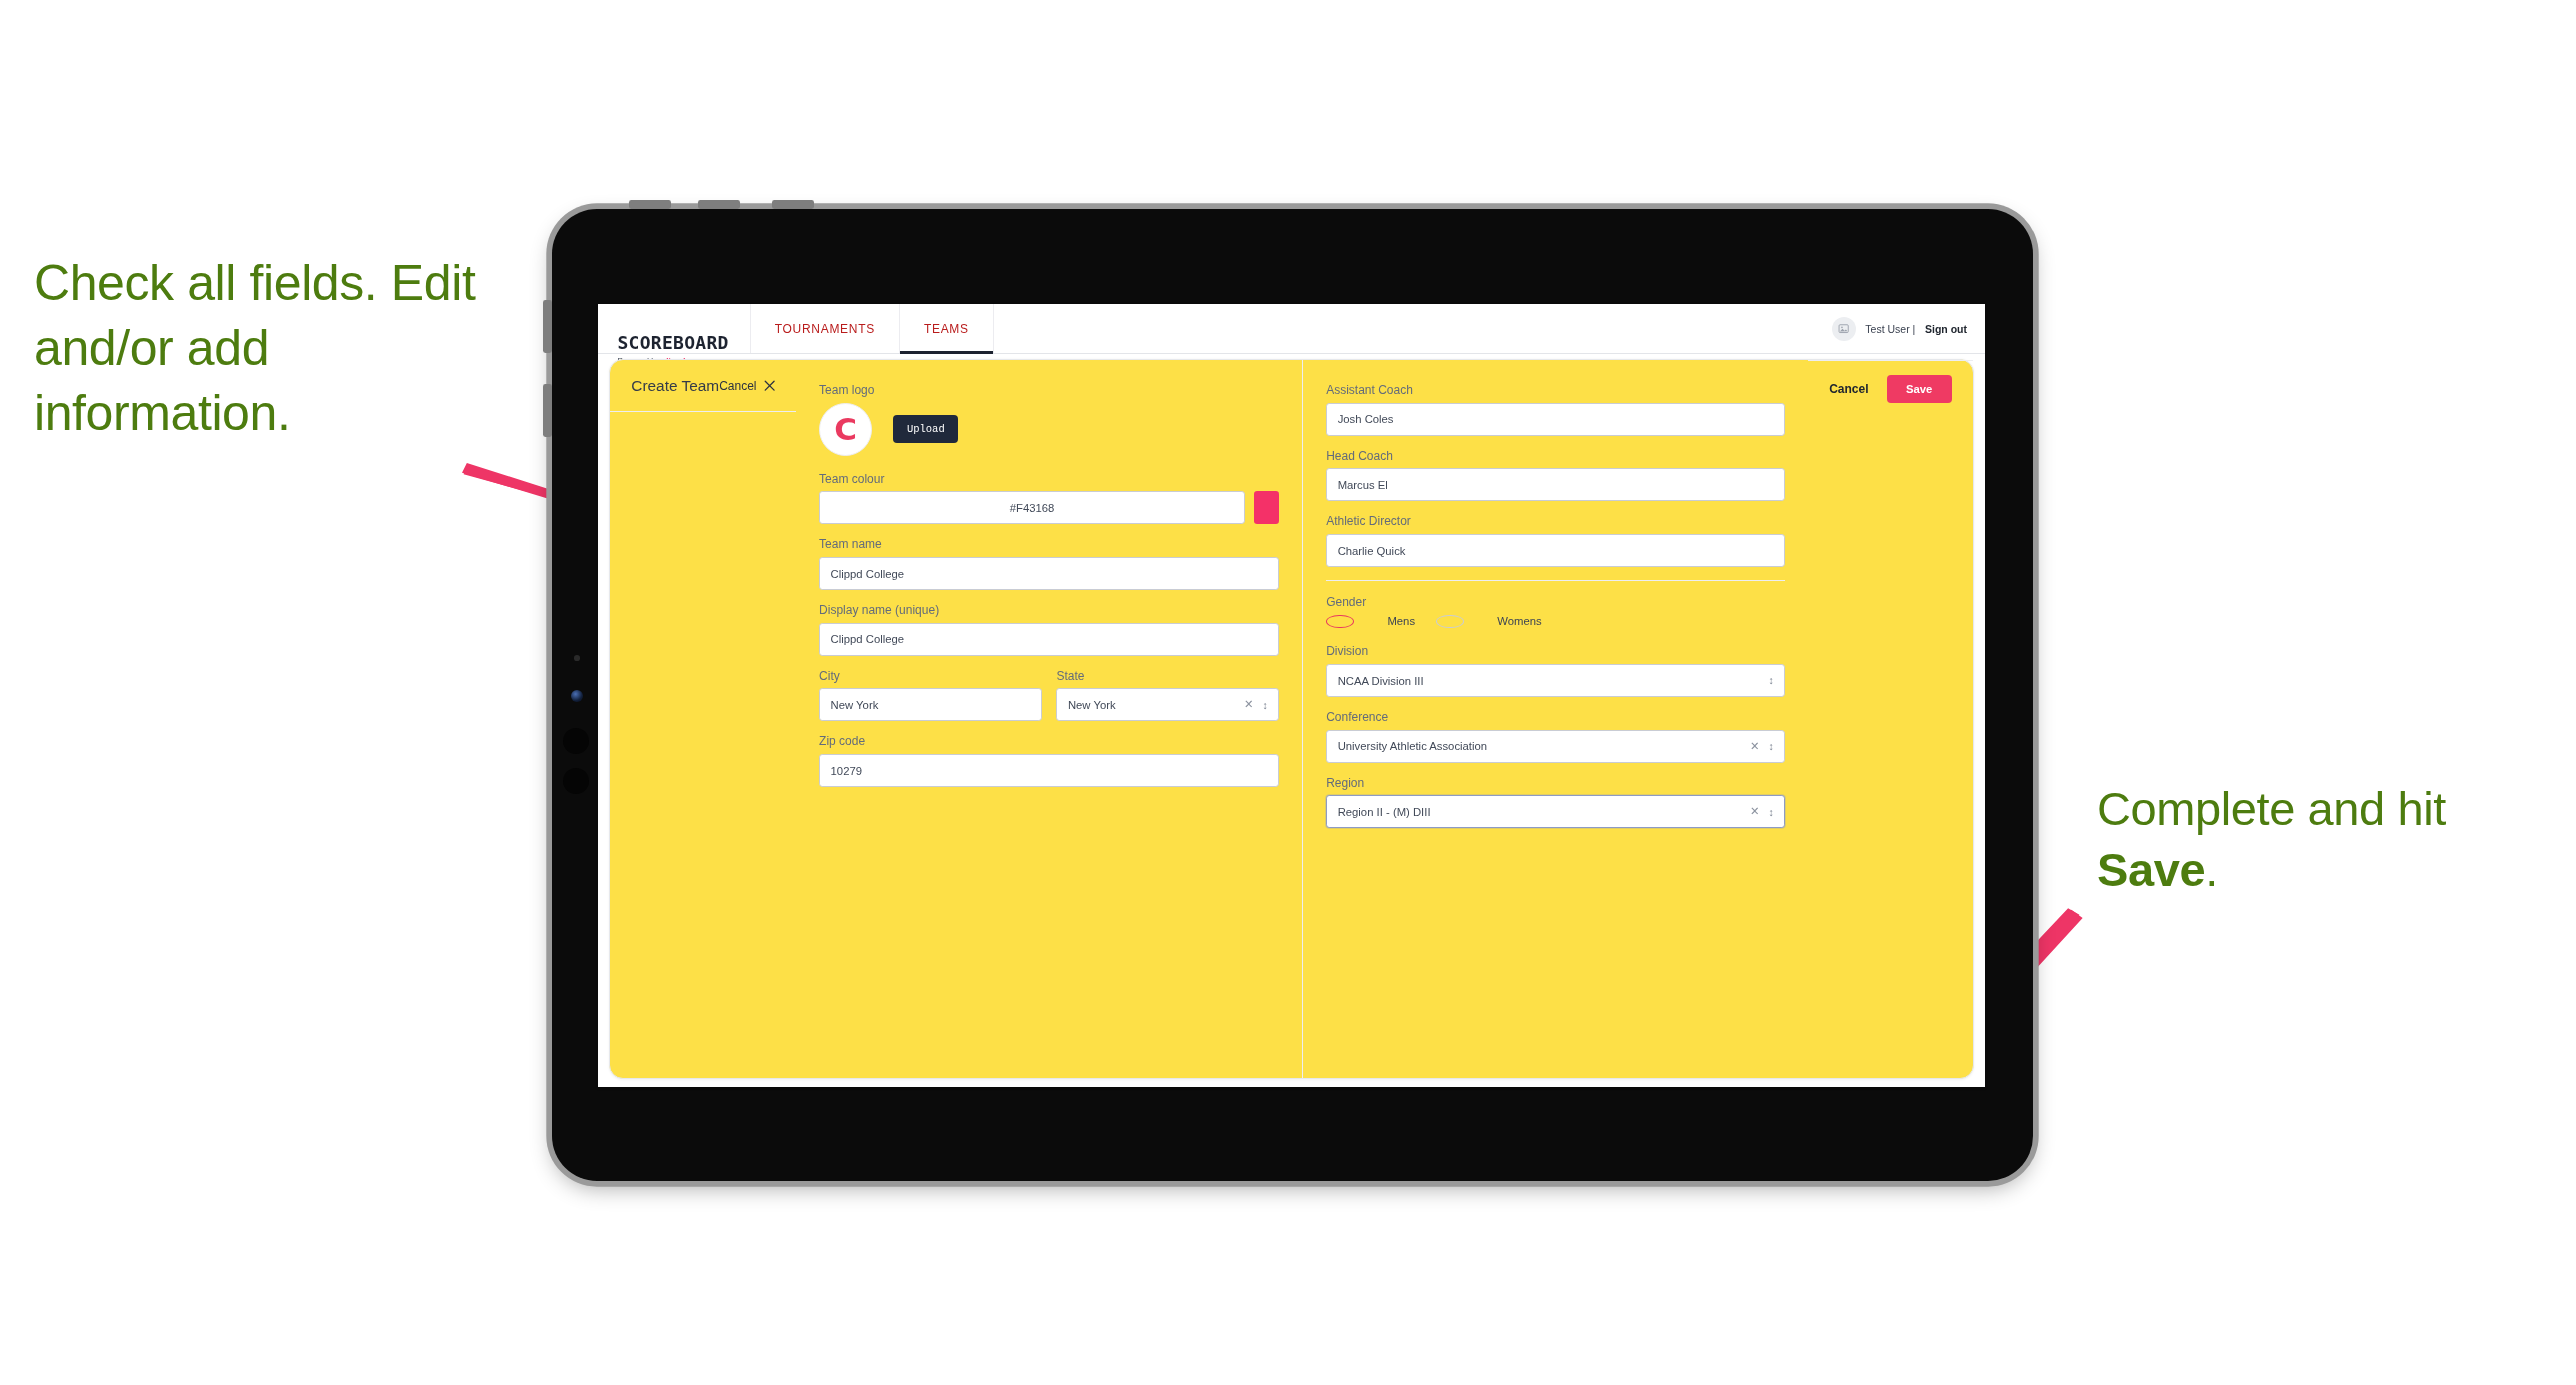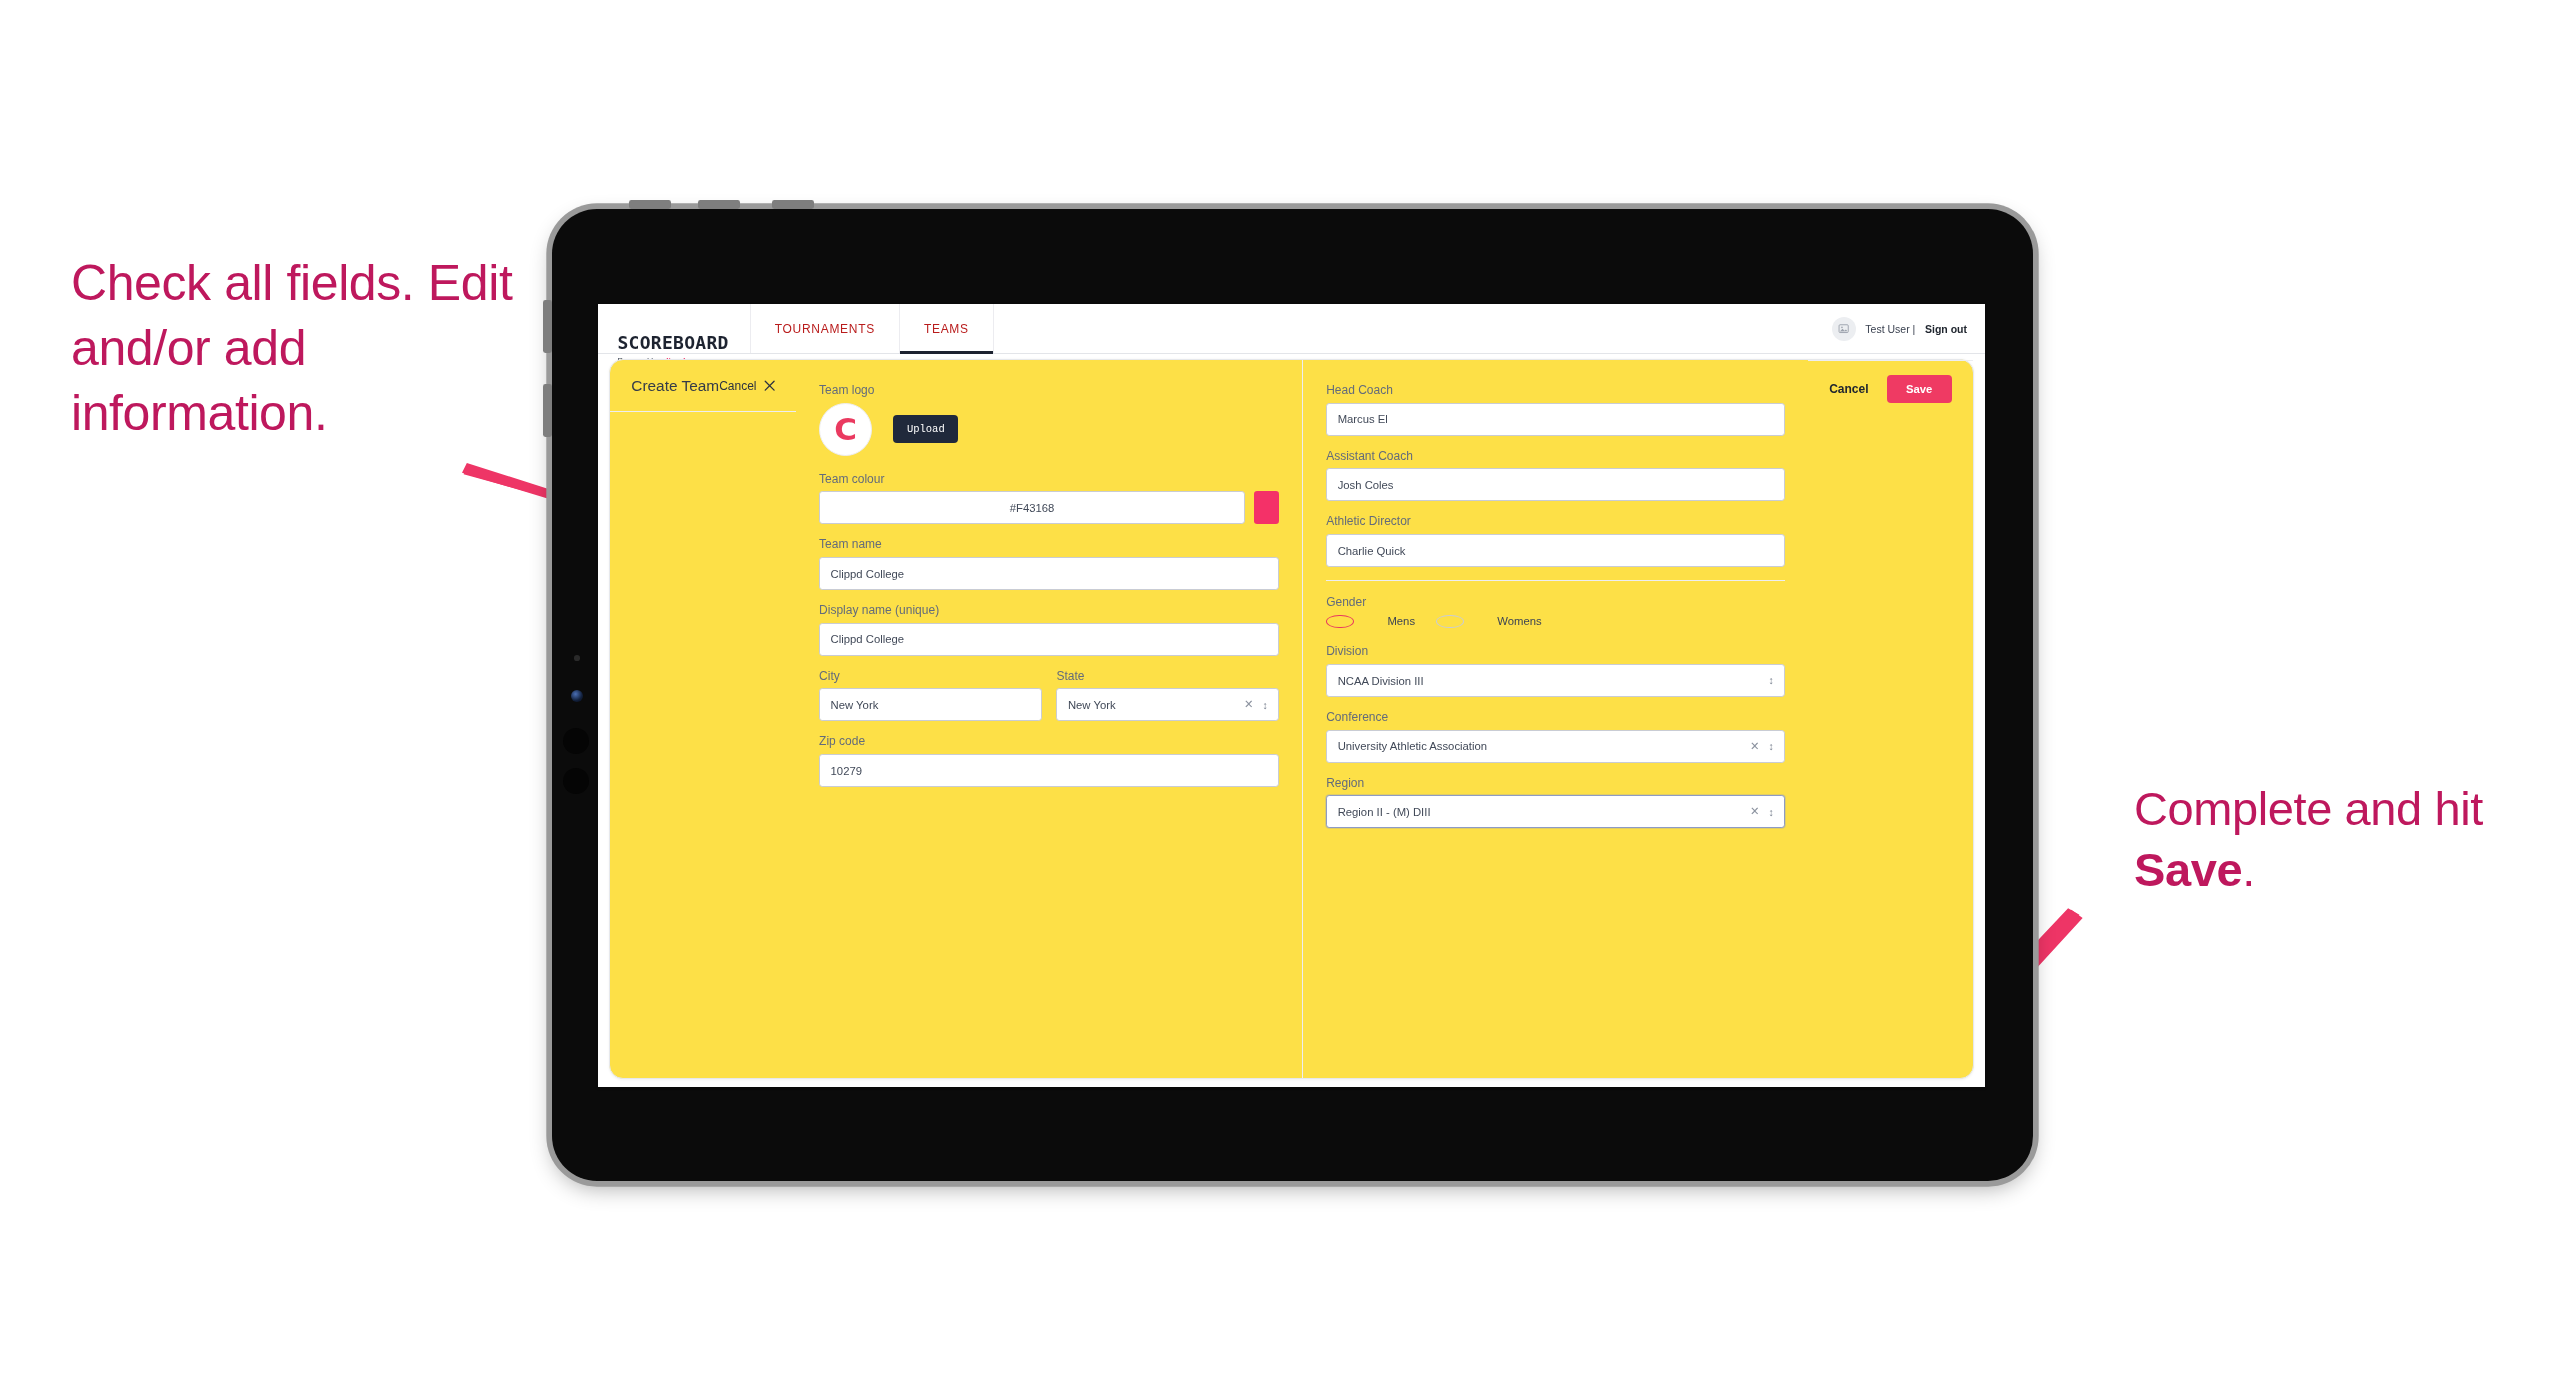--- a/index.html
+++ b/index.html
@@ -1,20 +1,20 @@
 <!DOCTYPE html>
 <html style="font-size:13px"><head>
 <meta charset="utf-8">
 <style>
   html,body{margin:0;padding:0;background:#ffffff;}
   body{width:2576px;height:1386px;position:relative;overflow:hidden;
        font-family:"Liberation Sans","DejaVu Sans",sans-serif;}
 
   
-  .annot{position:absolute;color:#be185d;line-height:1.30;letter-spacing:-0.4px;margin-left:37px;}
+  .annot{position:absolute;color:#4d7c0f;line-height:1.30;letter-spacing:-0.4px;}
   #annot-left{left:34px;top:251px;width:486px;font-size:50px;}
   #annot-right{left:2097px;top:778px;width:454px;font-size:47px;}
   .annot b{font-weight:700;}
 
   .arrow{position:absolute;pointer-events:none;}
 
   
   #tablet{position:absolute;left:552px;top:209px;width:1481px;height:972px;
           background:#0b0b0b;border-radius:45px;
           box-shadow:0 0 0 5.7px #9a9a9a, 0 8px 21px rgba(0,0,0,.30);}
@@ -245,30 +245,30 @@
             <div class="input">
               <span class="val">10279</span>
             </div>
           </div>
 
         </div>
 
         <div id="col-right">
 
           <div class="field">
+            <span class="label">Assistant Coach</span>
+            <div class="input">
+              <span class="val">Josh Coles</span>
+            </div>
+          </div>
+
+          <div class="field">
             <span class="label">Head Coach</span>
             <div class="input">
               <span class="val">Marcus El</span>
-            </div>
-          </div>
-
-          <div class="field">
-            <span class="label">Assistant Coach</span>
-            <div class="input">
-              <span class="val">Josh Coles</span>
             </div>
           </div>
 
           <div class="field">
             <span class="label">Athletic Director</span>
             <div class="input">
               <span class="val">Charlie Quick</span>
             </div>
           </div>
 

